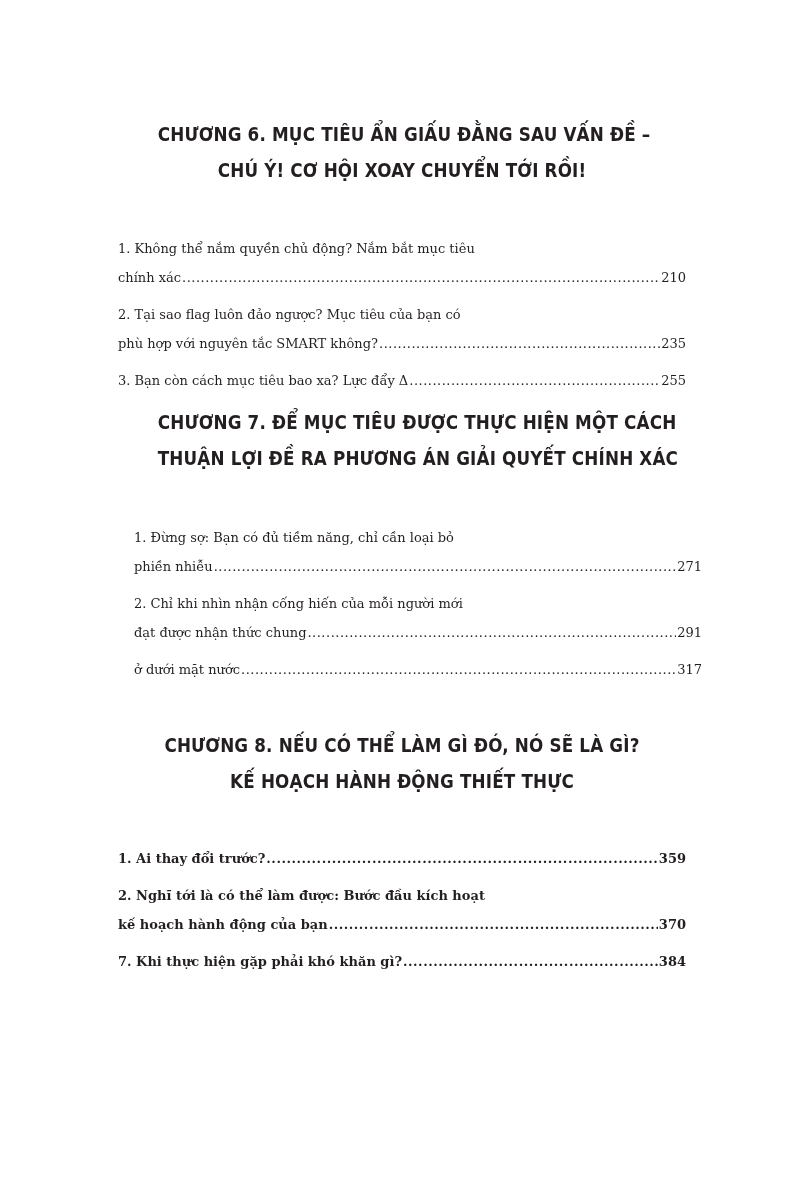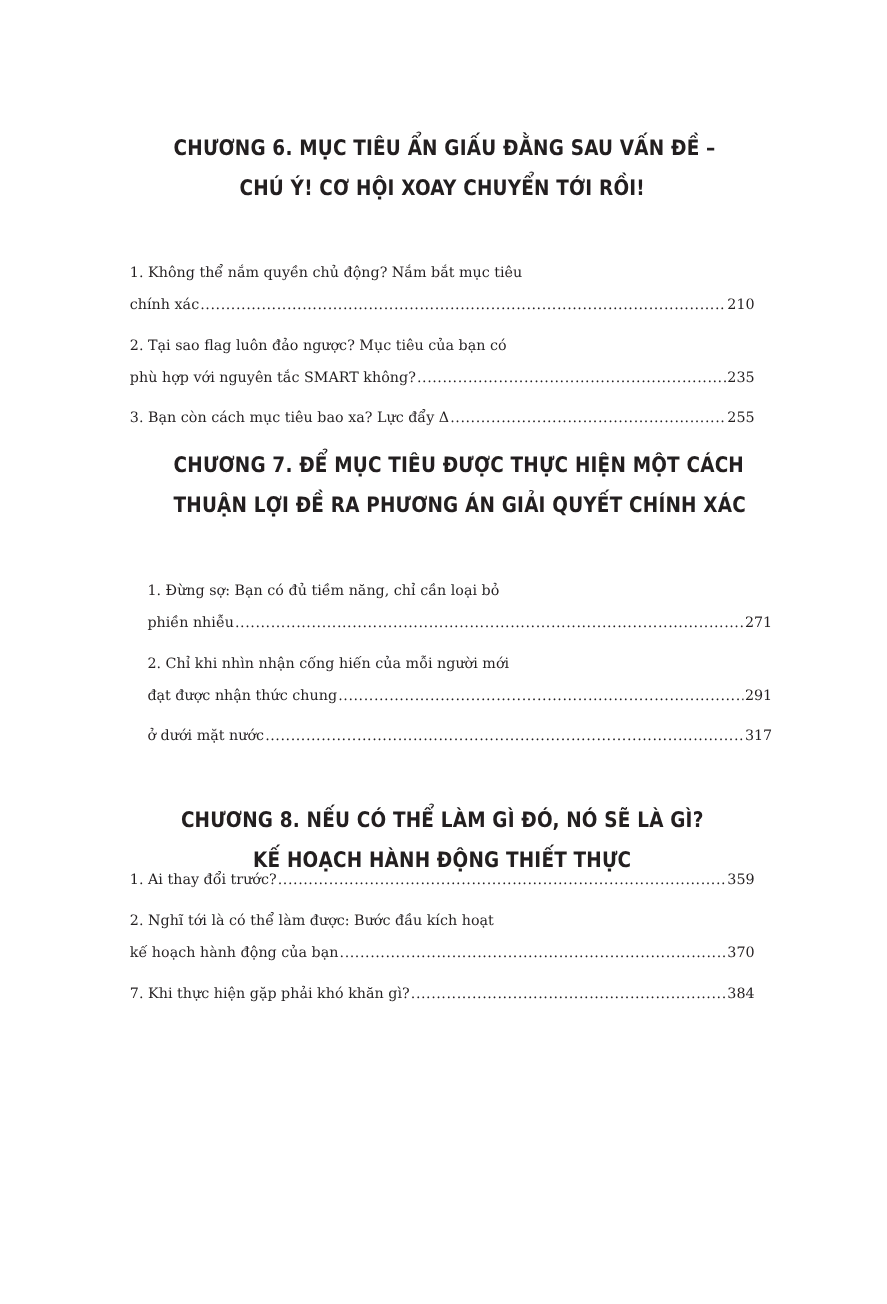--- a/index.html
+++ b/index.html
@@ -63,21 +63,21 @@
       font-size: 13px;
     }
     .toc-entry .page-num { white-space: nowrap; text-align: center; }
     .toc-entry .entry-text { white-space: nowrap; }
 
     #ch6-heading { position: absolute; top: 117px; left: 0; width: 568px; }
     #ch6-list { position: absolute; top: 234px; left: 0; width: 568px; }
     #ch7-heading { position: absolute; top: 405px; left: 0; width: 568px; }
     #ch7-list { position: absolute; top: 523px; left: 16px; width: 568px; }
     #ch8-heading { position: absolute; top: 728px; left: 0; width: 568px; }
-    #ch8-list { position: absolute; top: 786px; left: 0; width: 568px; }
+    #ch8-list { position: absolute; top: 844px; left: 0; width: 568px; font-weight: bold; }
   </style>
 </head>
 <body>
 
 <div class="page">
 
   <h2 id="ch6-heading" class="chapter-heading">
     <span>CHƯƠNG 6. MỤC TIÊU ẨN GIẤU ĐẰNG SAU VẤN ĐỀ –</span>
     <span>CHÚ Ý! CƠ HỘI XOAY CHUYỂN TỚI RỒI!</span>
   </h2>

